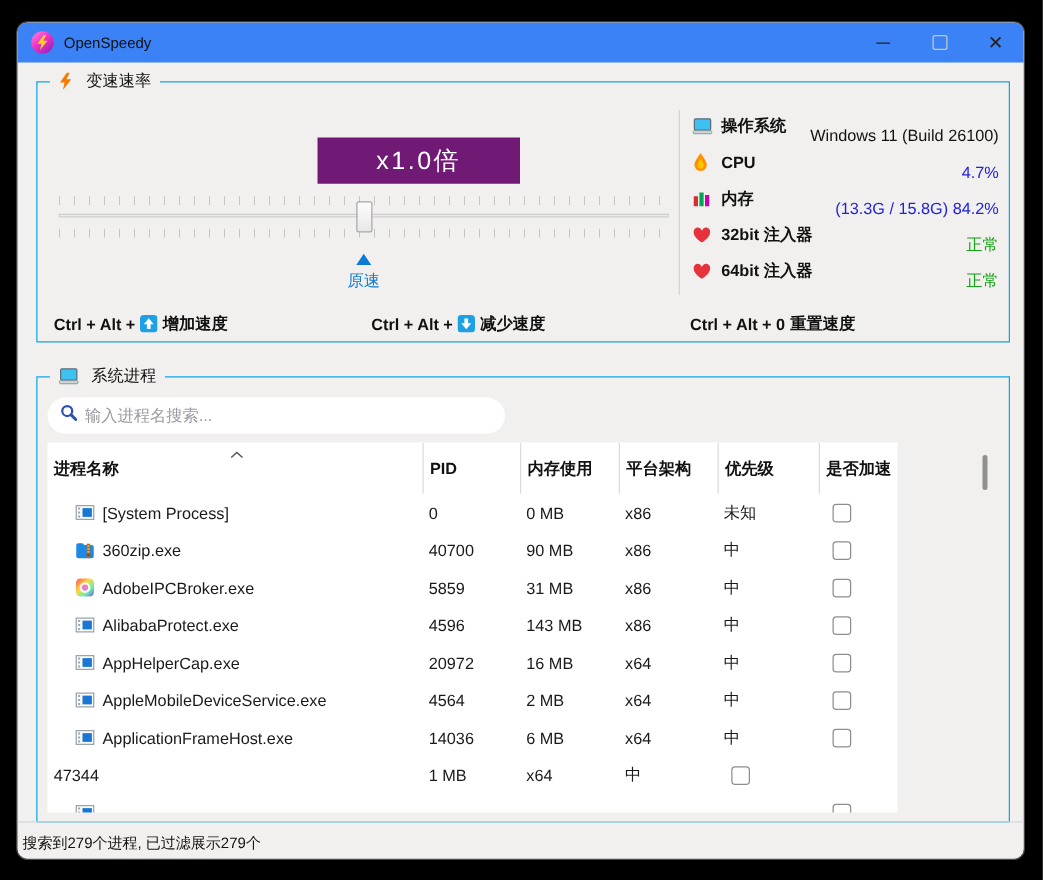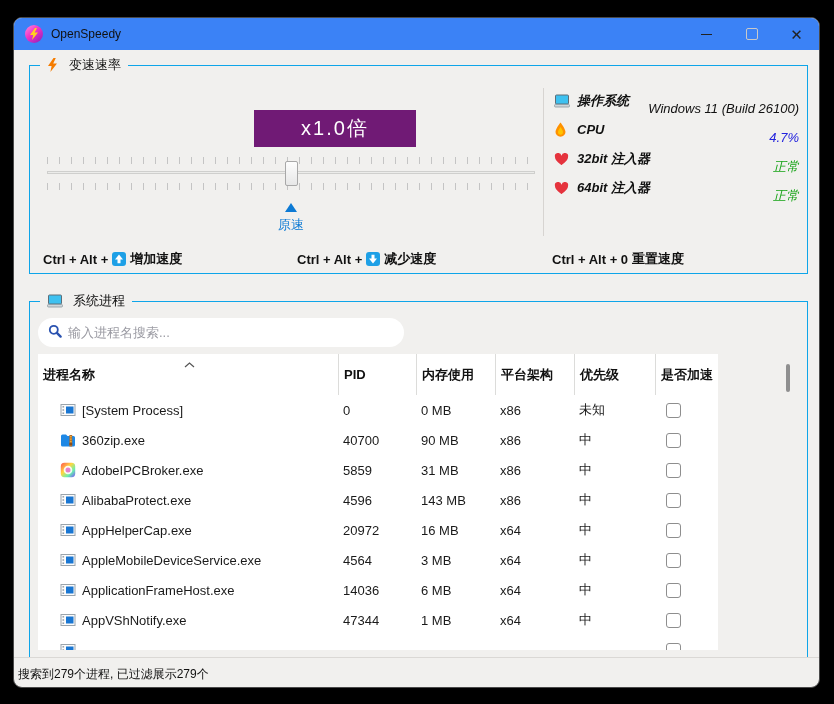--- a/index.html
+++ b/index.html
@@ -32,21 +32,21 @@
   .ticks-top{top:91px;}
   .ticks-bottom{top:117px;}
   .groove{position:absolute;left:17px;top:105px;width:488px;height:3px;background:#ececea;
           border:1px solid #cfcfcd;box-sizing:border-box;}
   .handle{position:absolute;left:255px;top:95px;width:13px;height:25px;border:1px solid #a8a8a8;border-radius:2px;
           background:linear-gradient(#fdfdfd,#e7e7e7);box-sizing:border-box;}
   .marker-tri{position:absolute;left:255px;top:137px;width:0;height:0;
               border-left:6px solid transparent;border-right:6px solid transparent;border-bottom:9px solid #0d7ad4;}
   .marker-label{position:absolute;left:233px;top:150px;width:56px;text-align:center;font-size:13px;color:#0d7ad4;}
   .vdivider{position:absolute;left:513px;top:22px;width:1px;height:148px;background:#d7d4d1;}
-  .sysinfo{position:absolute;left:524px;top:20px;width:245px;font-style:italic;}
+  .sysinfo{position:absolute;left:524px;top:20px;width:245px;}
   .sys-row{height:29px;display:flex;align-items:center;}
   .sys-ic{width:17px;height:16px;margin-right:6px;display:flex;align-items:center;}
   .sys-label{font-size:13px;font-weight:bold;color:#111;}
   .sys-value{margin-left:auto;font-size:13px;text-align:right;margin-top:16px;}
   .shortcuts{position:absolute;left:0;top:184px;width:100%;height:22px;}
   .shortcut{position:absolute;display:flex;align-items:center;gap:4px;font-size:13px;font-weight:600;color:#111;white-space:nowrap;}
   .sc1{left:13px;} .sc2{left:267px;} .sc3{left:522px;}
   
   .search-pill{position:absolute;left:8px;top:16px;width:366px;height:29px;background:#fff;border-radius:15px;
                display:flex;align-items:center;padding:0 10px;box-sizing:border-box;gap:4px;}
@@ -132,20 +132,31 @@
     <span class="sys-ic">
               <svg width="13" height="15" viewBox="0 0 13 15">
                 <path d="M6.5 0.5 C6.5 0.5 1.5 6.8 1.5 10 A5 4.7 0 0 0 11.5 10 C11.5 6.8 6.5 0.5 6.5 0.5 Z" fill="#ff9100"></path>
                 <path d="M6.5 5 C6.5 5 4 8.4 4 10.1 A2.5 2.6 0 0 0 9 10.1 C9 8.4 6.5 5 6.5 5 Z" fill="#ffc400"></path>
               </svg>
             </span>
     <span class="sys-label">CPU</span>
     <span class="sys-value" style="color: rgb(34, 34, 221);">4.7%</span>
   </div>
 
+  <div class="sys-row">
+    <span class="sys-ic">
+              <svg width="15" height="14" viewBox="0 0 15 14">
+                <rect x="1" y="5" width="3.4" height="8" fill="#d32f2f"></rect>
+                <rect x="5.5" y="2" width="3.4" height="11" fill="#00a651"></rect>
+                <rect x="10" y="4" width="3.4" height="9" fill="#cc00aa"></rect>
+              </svg>
+            </span>
+    <span class="sys-label">内存</span>
+    <span class="sys-value" style="color: rgb(34, 34, 221);">(13.3G / 15.8G) 84.2%</span>
+  </div>
 
   <div class="sys-row">
     <span class="sys-ic">
               <svg width="15" height="14" viewBox="0 0 16 14">
                 <path d="M8 13.5 C8 13.5 1 9.2 1 4.9 A3.5 3.5 0 0 1 8 3.4 A3.5 3.5 0 0 1 15 4.9 C15 9.2 8 13.5 8 13.5 Z" fill="#e5333d"></path>
               </svg>
             </span>
     <span class="sys-label">32bit 注入器</span>
     <span class="sys-value" style="color: rgb(23, 163, 23);">正常</span>
   </div>
@@ -349,21 +360,21 @@
                     <rect x="1" y="2.5" width="14" height="11" fill="#fbfbfb" stroke="#9aa4ac" stroke-width="1"></rect>
                     <rect x="2.5" y="4" width="1.6" height="1.6" fill="#9aa4ac"></rect>
                     <rect x="2.5" y="7.2" width="1.6" height="1.6" fill="#9aa4ac"></rect>
                     <rect x="2.5" y="10.4" width="1.6" height="1.6" fill="#9aa4ac"></rect>
                     <rect x="6" y="4.5" width="7.5" height="7" fill="#1976d2"></rect>
                   </svg>
                 </span>
       <span>AppleMobileDeviceService.exe</span>
     </div>
     <div class="td">4564</div>
-    <div class="td">3 MB</div>
+    <div class="td">2 MB</div>
     <div class="td">x64</div>
     <div class="td">中</div>
     <div class="td">
       <div class="cbx"></div>
     </div>
   </div>
 
   <div class="trow">
     <div class="td td-name">
       <span class="proc-icon">
@@ -380,32 +391,20 @@
     <div class="td">14036</div>
     <div class="td">6 MB</div>
     <div class="td">x64</div>
     <div class="td">中</div>
     <div class="td">
       <div class="cbx"></div>
     </div>
   </div>
 
   <div class="trow">
-    <div class="td td-name">
-      <span class="proc-icon">
-                  <svg width="16" height="16" viewBox="0 0 16 16">
-                    <rect x="1" y="2.5" width="14" height="11" fill="#fbfbfb" stroke="#9aa4ac" stroke-width="1"></rect>
-                    <rect x="2.5" y="4" width="1.6" height="1.6" fill="#9aa4ac"></rect>
-                    <rect x="2.5" y="7.2" width="1.6" height="1.6" fill="#9aa4ac"></rect>
-                    <rect x="2.5" y="10.4" width="1.6" height="1.6" fill="#9aa4ac"></rect>
-                    <rect x="6" y="4.5" width="7.5" height="7" fill="#1976d2"></rect>
-                  </svg>
-                </span>
-      <span>AppVShNotify.exe</span>
-    </div>
     <div class="td">47344</div>
     <div class="td">1 MB</div>
     <div class="td">x64</div>
     <div class="td">中</div>
     <div class="td">
       <div class="cbx"></div>
     </div>
   </div>
 
   <div class="trow">

